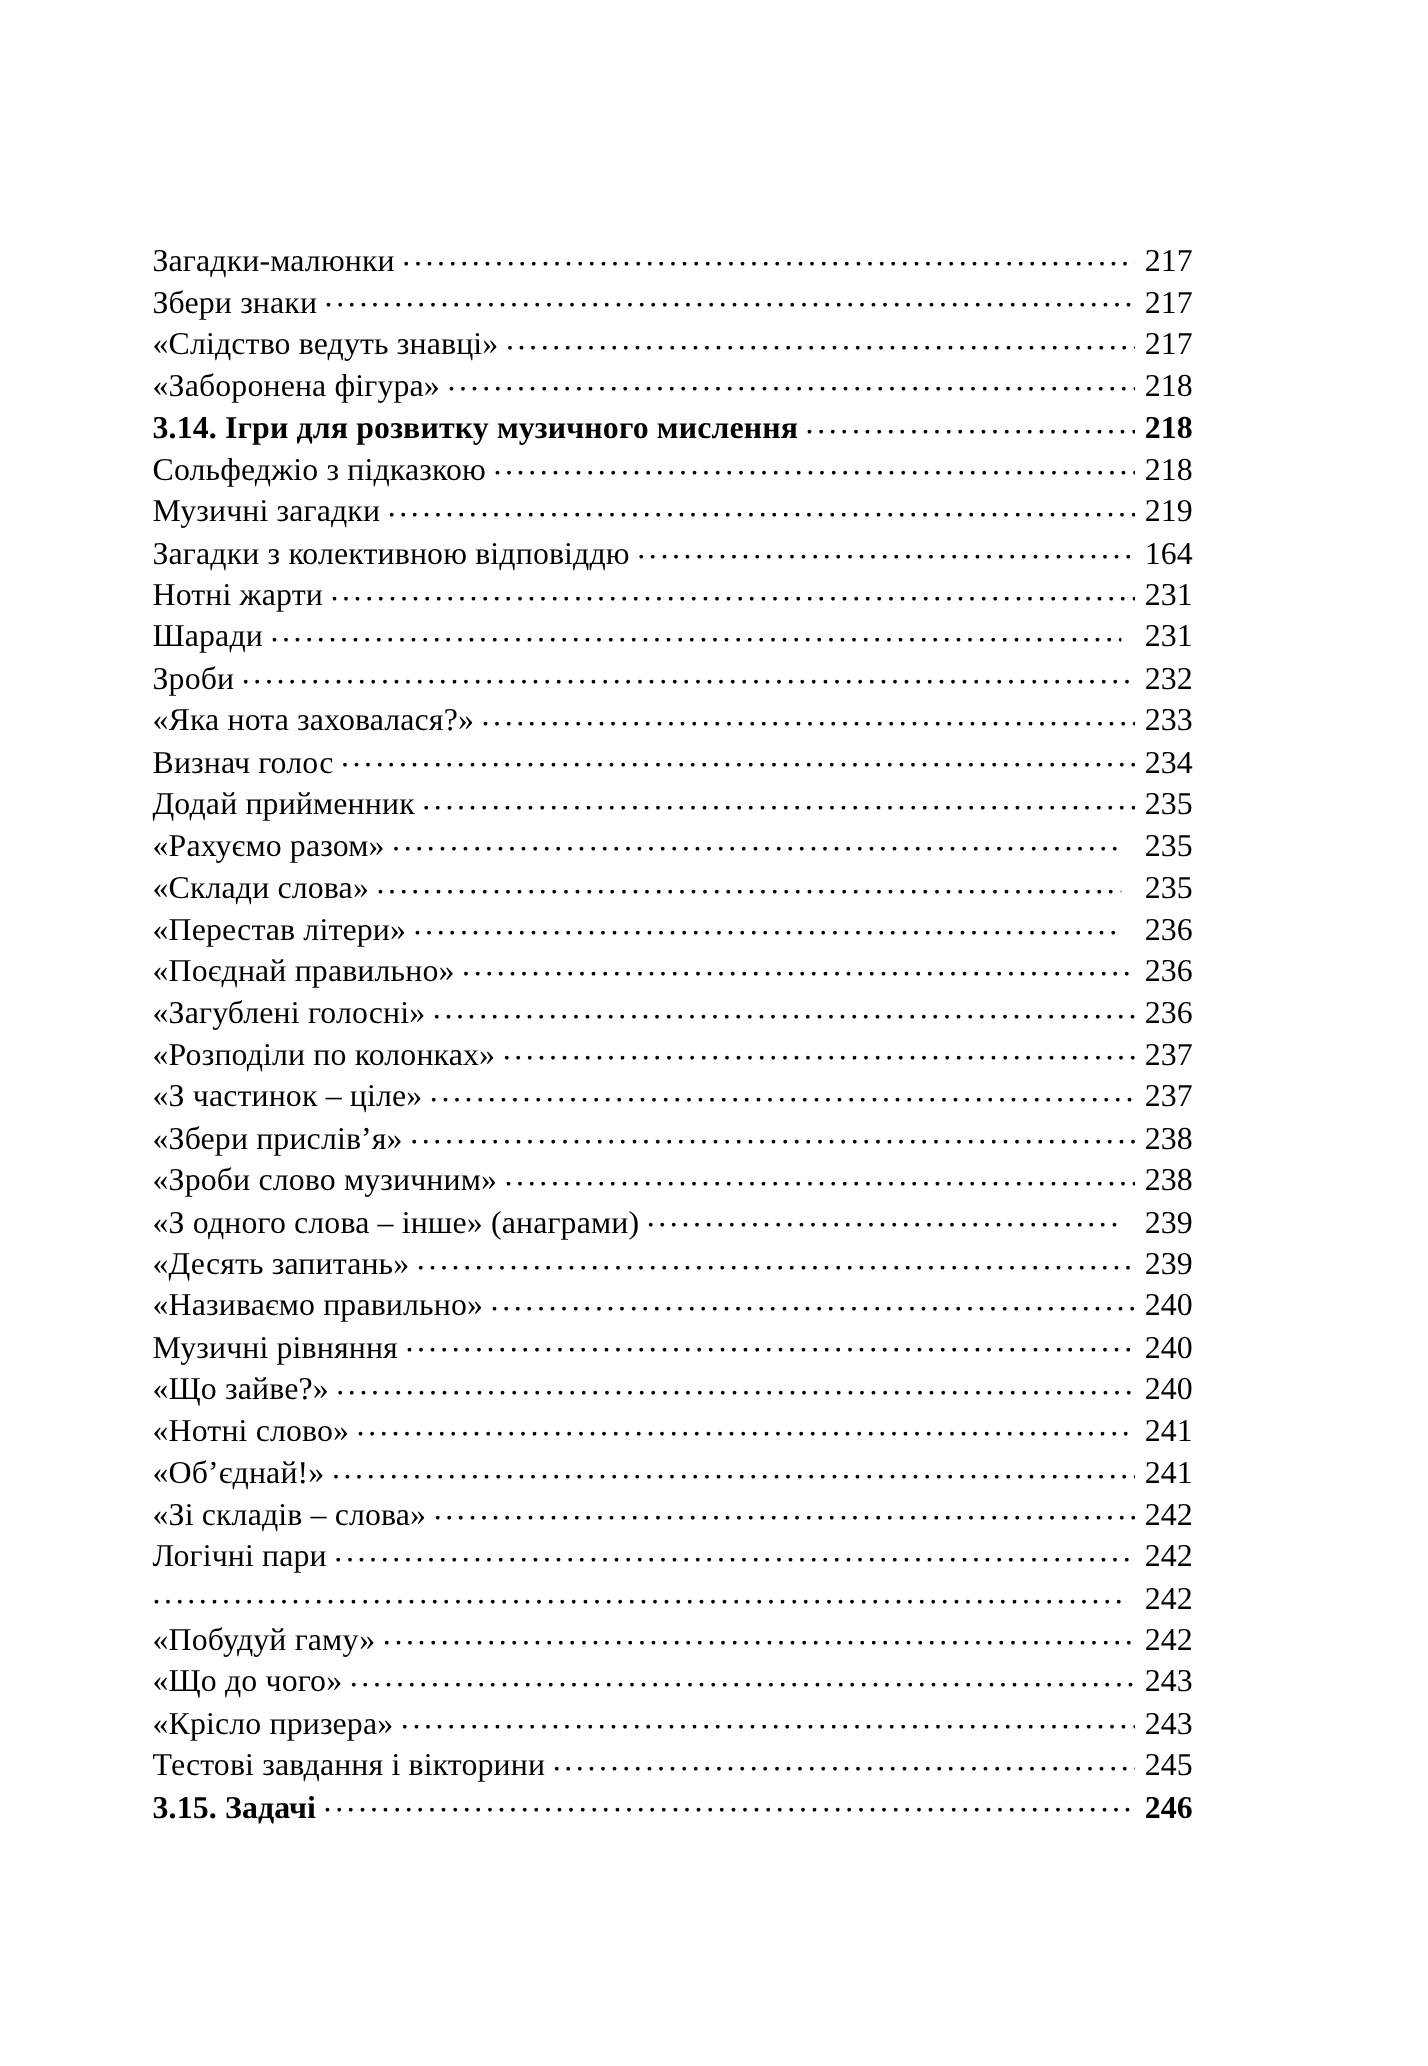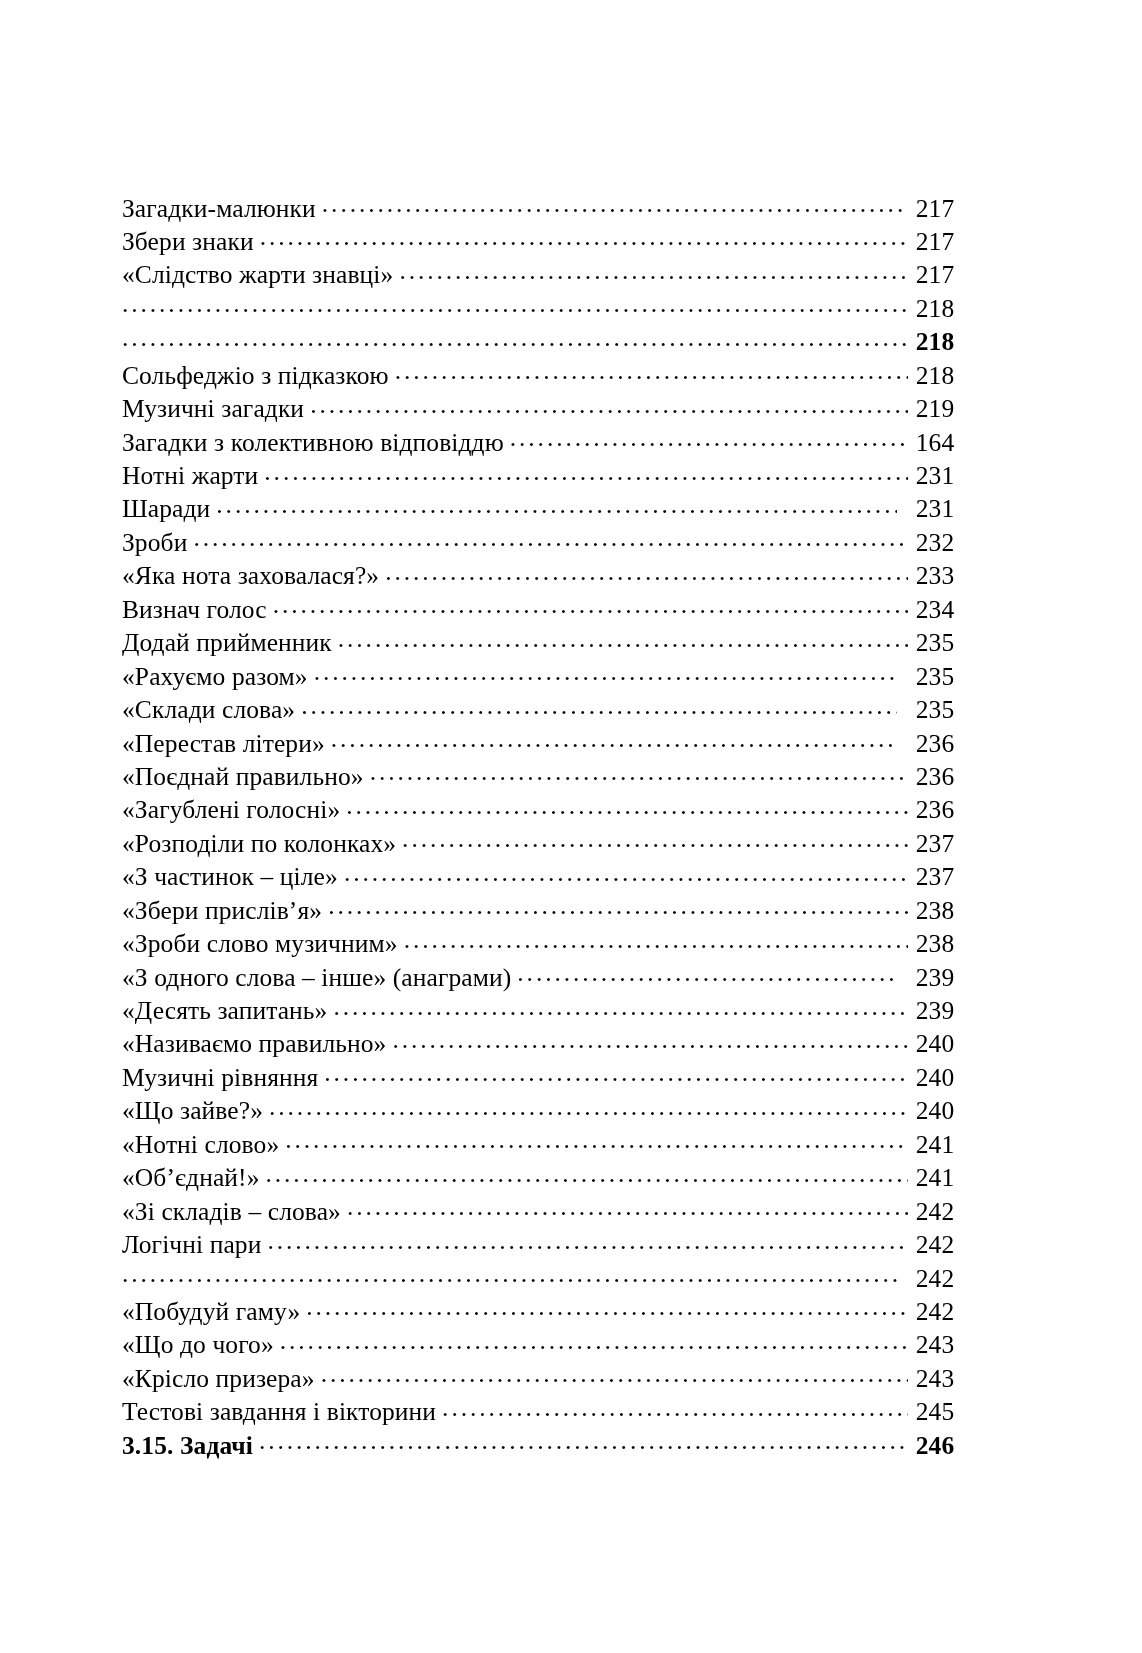--- a/index.html
+++ b/index.html
@@ -101,29 +101,31 @@
         <span class="toc-title">Загадки-малюнки</span>
         <span class="toc-leader"></span>
         <span class="toc-page-num">217</span>
       </li>
       <li class="toc-entry">
         <span class="toc-title">Збери знаки</span>
         <span class="toc-leader"></span>
         <span class="toc-page-num">217</span>
       </li>
       <li class="toc-entry">
-        <span class="toc-title">«Слідство жарти знавці»</span>
+        <span class="toc-title">«Слідство ведуть знавці»</span>
         <span class="toc-leader"></span>
         <span class="toc-page-num">217</span>
       </li>
       <li class="toc-entry">
+        <span class="toc-title">«Заборонена фігура»</span>
         <span class="toc-leader"></span>
         <span class="toc-page-num">218</span>
       </li>
       <li class="toc-entry bold">
+        <span class="toc-title">3.14. Ігри для розвитку музичного мислення</span>
         <span class="toc-leader"></span>
         <span class="toc-page-num">218</span>
       </li>
       <li class="toc-entry">
         <span class="toc-title">Сольфеджіо з підказкою</span>
         <span class="toc-leader"></span>
         <span class="toc-page-num">218</span>
       </li>
       <li class="toc-entry">
         <span class="toc-title">Музичні загадки</span>

